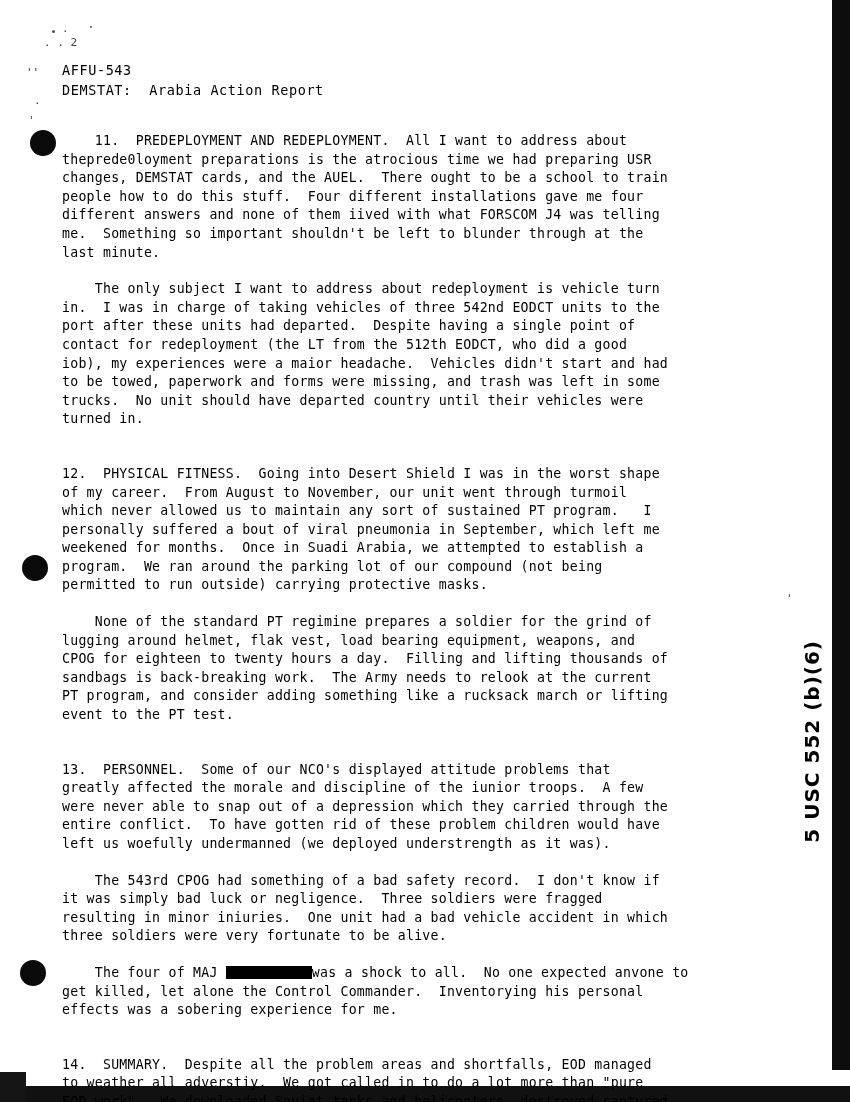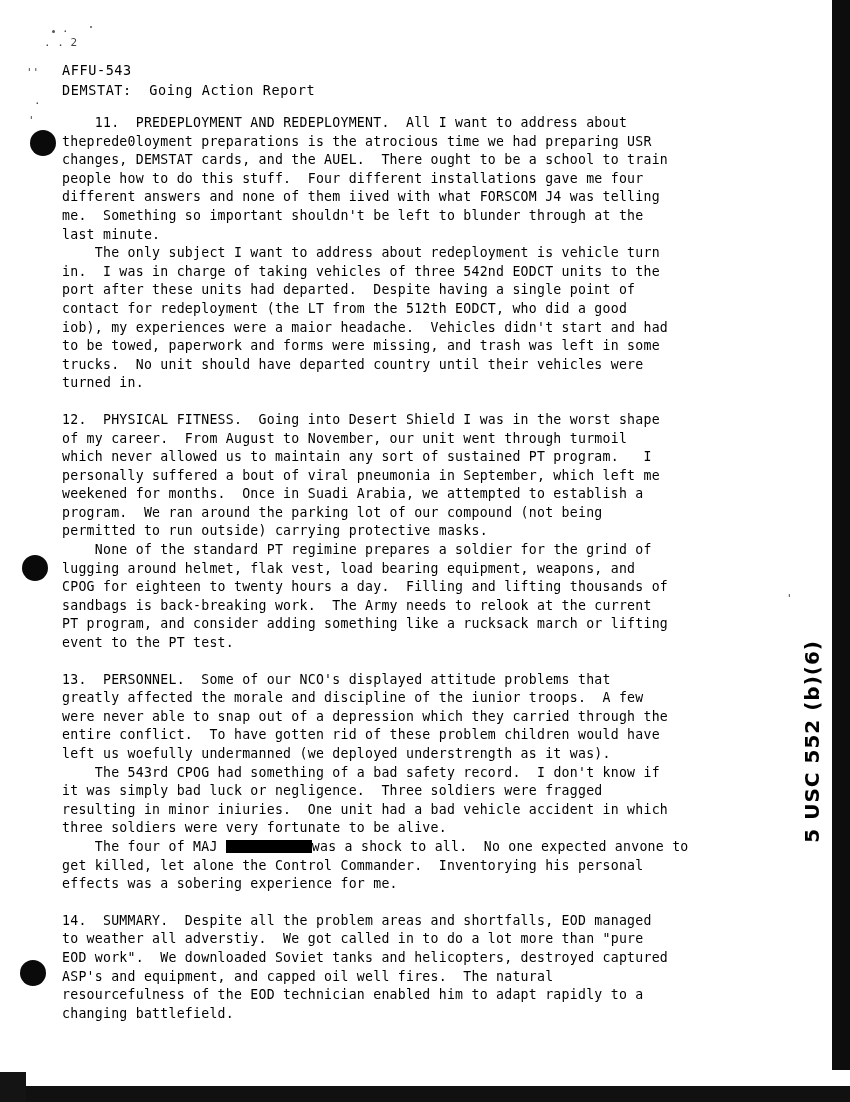--- a/index.html
+++ b/index.html
@@ -73,28 +73,28 @@
     top: 60px;
     width: 720px;
   }
 
   .hdr-line {
     font-size: 13.5px;
     letter-spacing: 0.6px;
     line-height: 20px;
     white-space: pre;
   }
-  .hdr-block { margin-bottom: 14px; }
+  .hdr-block { margin-bottom: 32px; }
 
   .para {
     font-size: 13.2px;
     line-height: 18.6px;
     letter-spacing: 0.25px;
     white-space: pre-wrap;
-    margin: 0 0 0 0;
+    margin: 18px 0 0 0;
   }
   .gap { height: 18px; }
 
   .redaction {
     display: inline-block;
     background: #000000;
     color: transparent;
     width: 86px;
     height: 13px;
     vertical-align: -2px;
@@ -141,21 +141,21 @@
   <div class="tiny-mark" style="left:28px; top:114px;">'</div>
   <div class="tiny-mark" style="left:786px; top:592px;">'</div>
 
   <div class="speck" style="left:52px; top:30px; width:3px; height:3px;"></div>
   <div class="speck" style="left:90px; top:26px; width:2px; height:2px;"></div>
 
   <div class="content">
 
     <div class="hdr-block">
       <div class="hdr-line">AFFU-543</div>
-      <div class="hdr-line"><span>DEMSTAT:</span>  <span>Going Action Report</span></div>
+      <div class="hdr-line"><span>DEMSTAT:</span>  <span>Arabia Action Report</span></div>
     </div>
 
     <div>
       <p class="para">    11.  PREDEPLOYMENT AND REDEPLOYMENT.  All I want to address about
 theprede0loyment preparations is the atrocious time we had preparing USR
 changes, DEMSTAT cards, and the AUEL.  There ought to be a school to train
 people how to do this stuff.  Four different installations gave me four
 different answers and none of them iived with what FORSCOM J4 was telling
 me.  Something so important shouldn't be left to blunder through at the
 last minute.</p>

